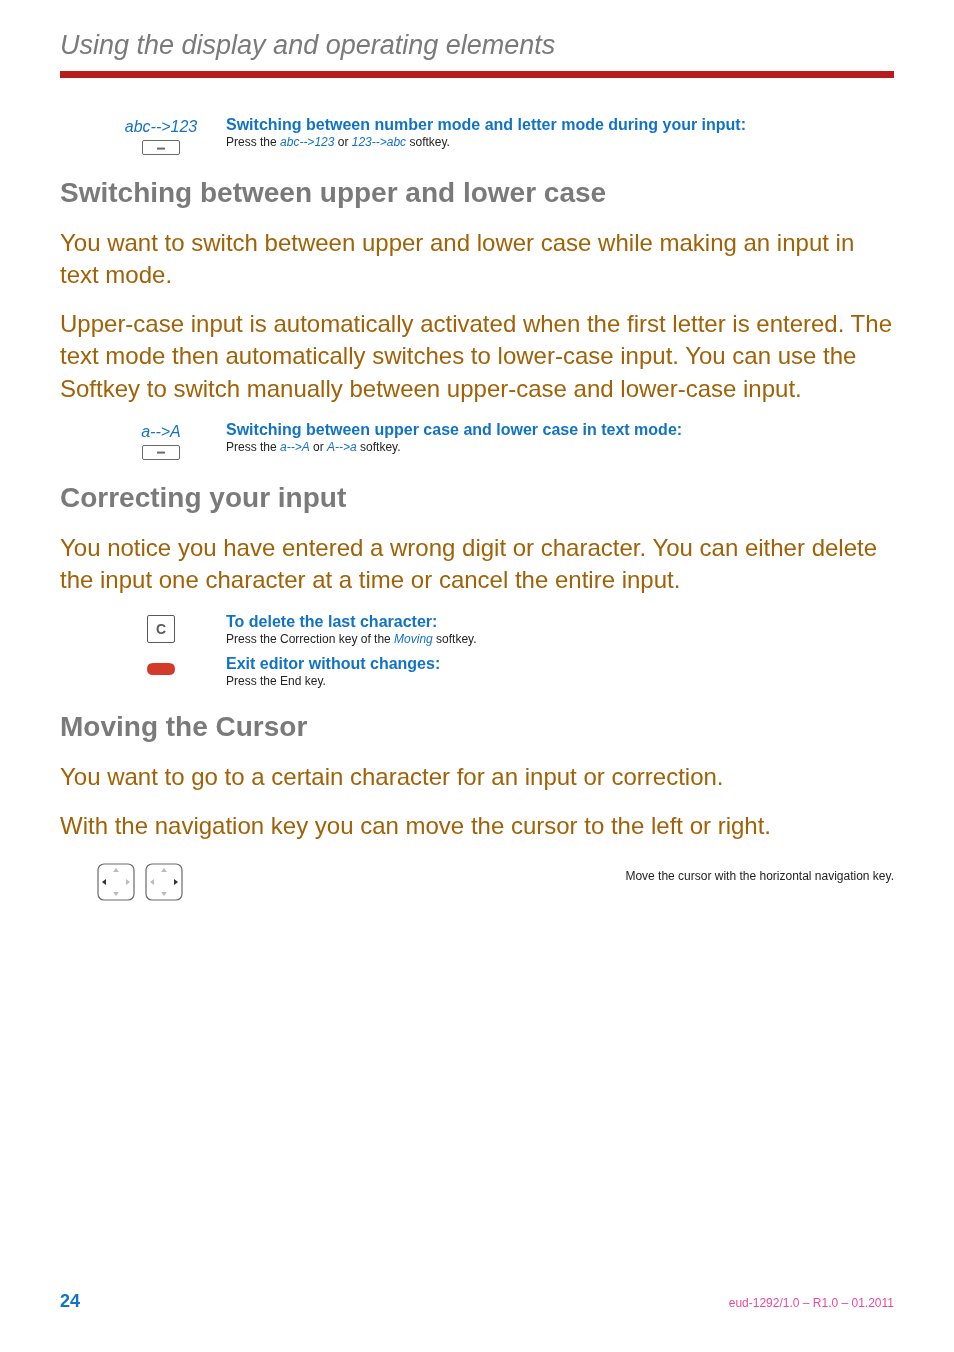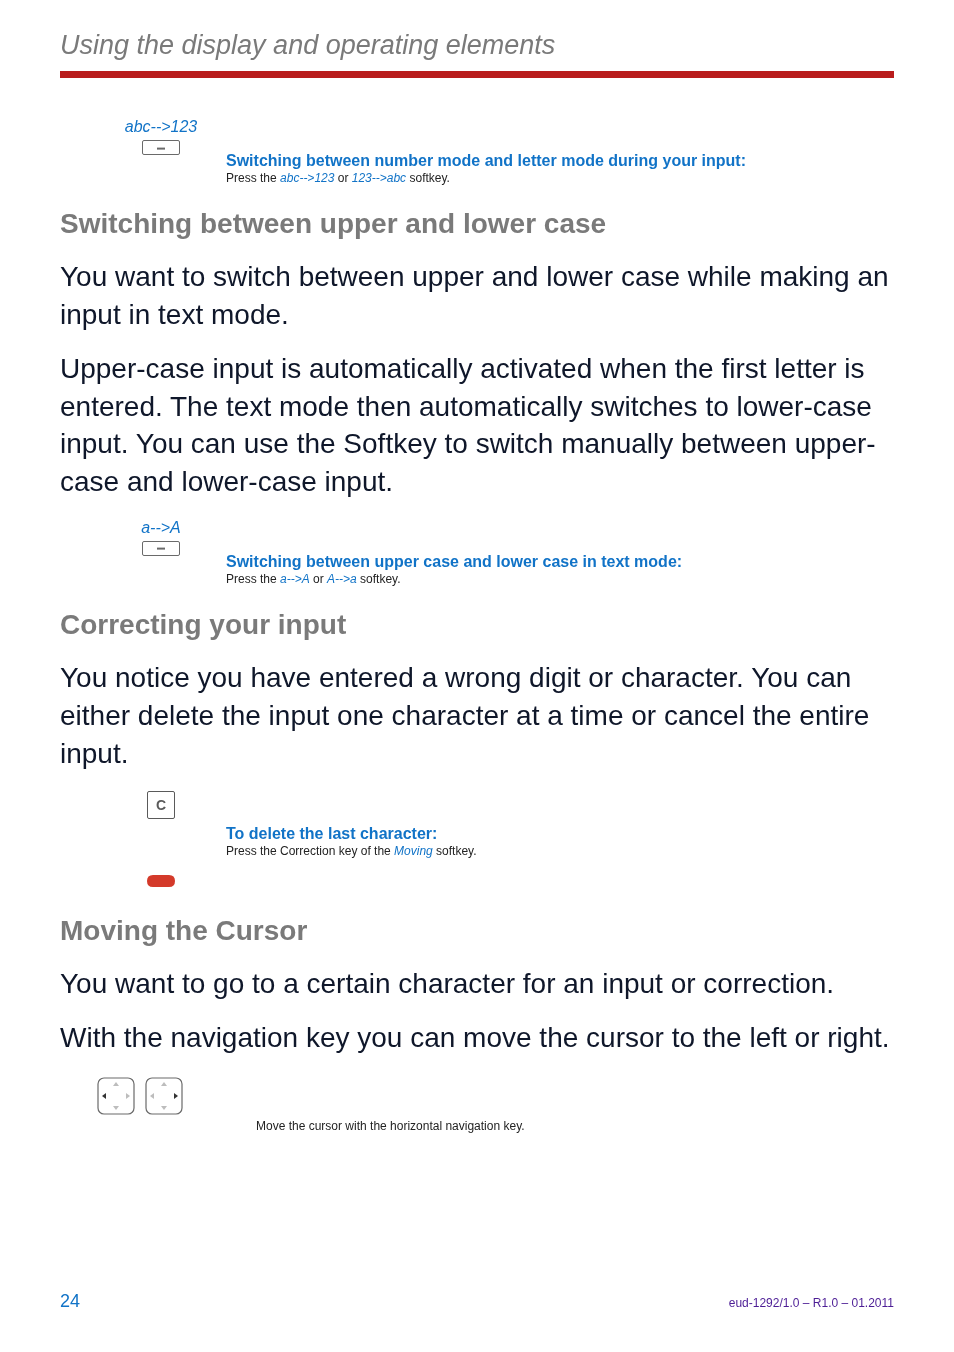--- a/index.html
+++ b/index.html
@@ -38,21 +38,21 @@
   }
   .icon-col-wide {
     width: 160px;
     flex: 0 0 160px;
     display: flex;
     align-items: center;
     gap: 8px;
     justify-content: flex-start;
     padding-top: 2px;
   }
-  .text-col { flex: 1; margin-top: 36px; }
+  .text-col { flex: 1; }
   .softkey-label {
     color: #1173c7;
     font-style: italic;
     font-size: 16px;
     text-align: center;
   }
   .softkey-btn {
     display: inline-block;
     width: 38px;
     height: 15px;
@@ -96,42 +96,42 @@
   }
   .instr-body .link { color: #1173c7; font-style: italic; }
   h2.section {
     color: #7a7a7a;
     font-size: 28px;
     font-weight: 700;
     margin-top: 22px;
     margin-bottom: 18px;
   }
   p.body {
-    font-size: 28px;
-    color: #0f172a;
+    font-size: 24px;
+    color: #a16207;
     line-height: 1.35;
     margin-bottom: 16px;
   }
   .end-key-svg { width: 34px; height: 24px; }
   .nav-key {
     width: 40px;
     height: 40px;
     display: inline-block;
   }
   .footer {
     position: absolute;
     bottom: 40px;
     left: 60px;
     right: 60px;
     display: flex;
     justify-content: space-between;
     align-items: baseline;
   }
-  .page-num { color: #1173c7; font-weight: 400; font-size: 18px; }
-  .doc-id { color: #4c1d95; font-size: 12px; }
+  .page-num { color: #1173c7; font-weight: 700; font-size: 18px; }
+  .doc-id { color: #ec4899; font-size: 12px; }
 </style>
 </head>
 <body>
 
 <div class="page-title">Using the display and operating elements</div>
 
 <div class="instruction-row">
   <div class="icon-col">
     <span class="softkey-label">abc--&gt;123</span>
     <span class="softkey-btn"></span>
@@ -178,27 +178,31 @@
 
 <div class="instruction-row">
   <div class="icon-col">
     <svg class="end-key-svg" viewBox="0 0 34 24">
       <path d="M3 12 Q3 6 9 6 L25 6 Q31 6 31 12 Q31 18 25 18 L9 18 Q3 18 3 12 Z
                M9 12 L13 9 L13 11 L21 11 L21 9 L25 12 L21 15 L21 13 L13 13 L13 15 Z" fill="#d43a2a"></path>
       <circle cx="6" cy="12" r="1.2" fill="#d43a2a"></circle>
       <circle cx="28" cy="12" r="1.2" fill="#d43a2a"></circle>
     </svg>
   </div>
+  <div class="text-col">
+    <div class="blue-heading">Exit editor without changes:</div>
+    <div class="instr-body">Press the End key.</div>
+  </div>
 </div>
 
 <h2 class="section">Moving the Cursor</h2>
 <p class="body">You want to go to a certain character for an input or correction.</p>
 <p class="body">With the navigation key you can move the cursor to the left or right.</p>
 
-<div class="instruction-row" style="margin-top:18px;">
+<div class="instruction-row" style="margin-top:18px;text-align:right;">
   <div class="icon-col-wide">
     <svg class="nav-key" viewBox="0 0 40 40">
       <rect x="2" y="2" width="36" height="36" rx="6" ry="6" fill="none" stroke="#6a6a6a" stroke-width="1.2"></rect>
       <polygon points="20,6 23,10 17,10" fill="#bdbdbd"></polygon>
       <polygon points="20,34 23,30 17,30" fill="#bdbdbd"></polygon>
       <polygon points="34,20 30,23 30,17" fill="#bdbdbd"></polygon>
       <polygon points="6,20 10,23 10,17" fill="#333"></polygon>
     </svg>
     <svg class="nav-key" viewBox="0 0 40 40">
       <rect x="2" y="2" width="36" height="36" rx="6" ry="6" fill="none" stroke="#6a6a6a" stroke-width="1.2"></rect>

